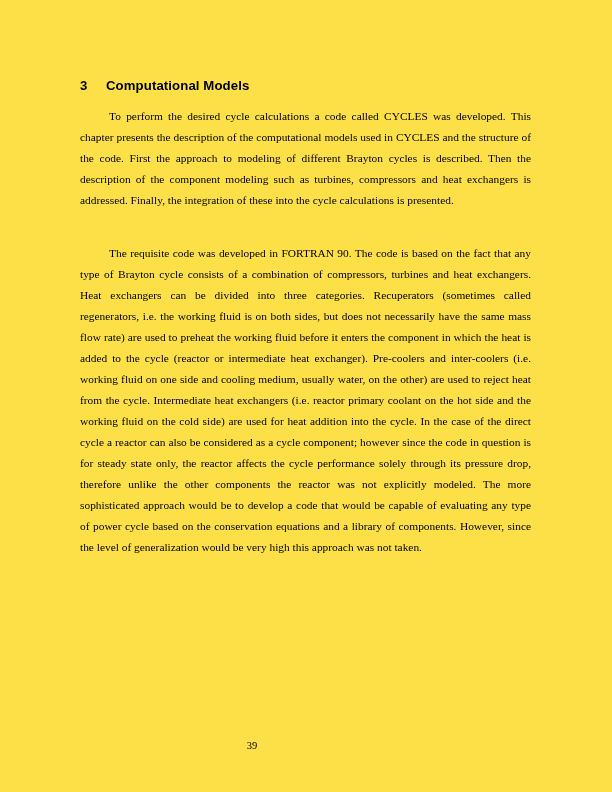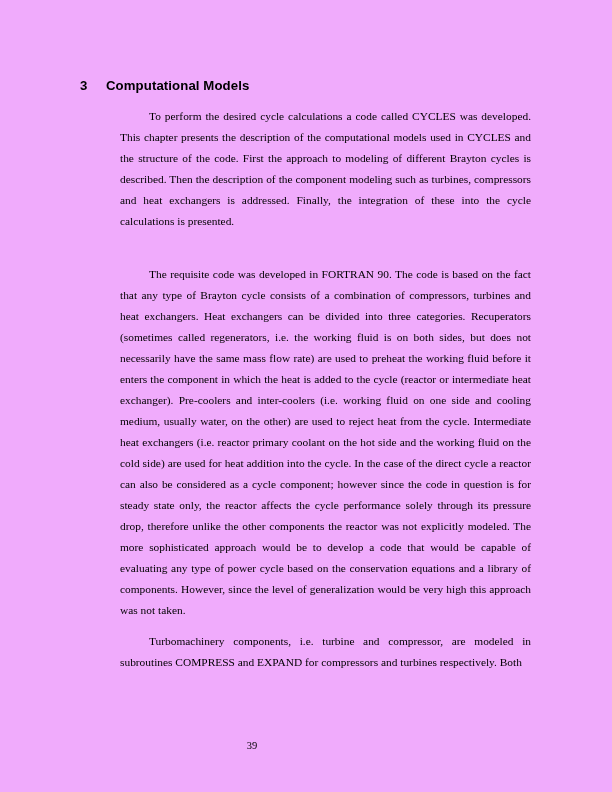--- a/index.html
+++ b/index.html
@@ -4,21 +4,21 @@
 <style>
   html, body {
     margin: 0;
     padding: 0;
     background: #ffffff;
   }
   .page {
     position: relative;
     width: 612px;
     height: 792px;
-    background: #f0abfc;
+    background: #fde047;
     overflow: hidden;
     box-sizing: border-box;
   }
   .content {
     position: absolute;
     left: 80px;
     top: 78px;
     width: 451px;
   }
   .section-heading {
@@ -59,21 +59,20 @@
     text-justify: inter-word;
     line-height: 21px;
     margin: 0;
     padding: 0;
     text-indent: 29px;
     -webkit-hyphens: none;
     hyphens: none;
   }
   p.body.last-line-nojustify {
     text-align-last: left;
-    margin-left: 40px;
   }
   .gap-after-heading1 { height: 12px; }
   .gap-before-sub     { height: 19px; }
   .gap-after-sub      { height: 13px; }
   .gap-para           { height: 10px; }
   .page-number {
     position: absolute;
     left: 0;
     top: 740px;
     width: 504px;
@@ -98,19 +97,18 @@
 
     <div class="gap-before-sub"></div>
 
 
     <div class="gap-after-sub"></div>
 
     <p class="body last-line-nojustify">The requisite code was developed in FORTRAN 90.  The code is based on the fact that any type of Brayton cycle consists of a combination of compressors, turbines and heat exchangers.  Heat exchangers can be divided into three categories.  Recuperators (sometimes called regenerators, i.e. the working fluid is on both sides, but does not necessarily have the same mass flow rate) are used to preheat the working fluid before it enters the component in which the heat is added to the cycle (reactor or intermediate heat exchanger).  Pre-coolers and inter-coolers (i.e. working fluid on one side and cooling medium, usually water, on the other) are used to reject heat from the cycle.  Intermediate heat exchangers (i.e. reactor primary coolant on the hot side and the working fluid on the cold side) are used for heat addition into the cycle.  In the case of the direct cycle a reactor can also be considered as a cycle component; however since the code in question is for steady state only, the reactor affects the cycle performance solely through its pressure drop, therefore unlike the other components the reactor was not explicitly modeled.  The more sophisticated approach would be to develop a code that would be capable of evaluating any type of power cycle based on the conservation equations and a library of components.  However, since the level of generalization would be very high this approach was not taken.</p>
 
     <div class="gap-para"></div>
 
-    <p class="body last-line-nojustify">Turbomachinery components, i.e. turbine and compressor, are modeled in subroutines COMPRESS and EXPAND for compressors and turbines respectively. Both</p>
 
   </div>
 
   <div class="page-number">39</div>
 
 </div>
 
 </body></html>

